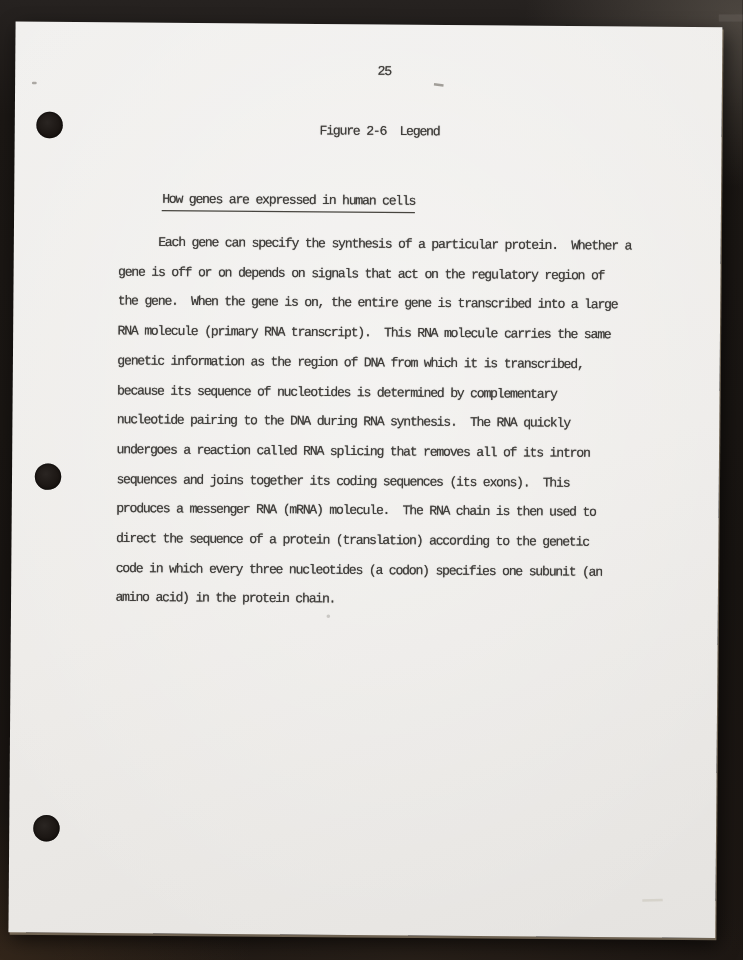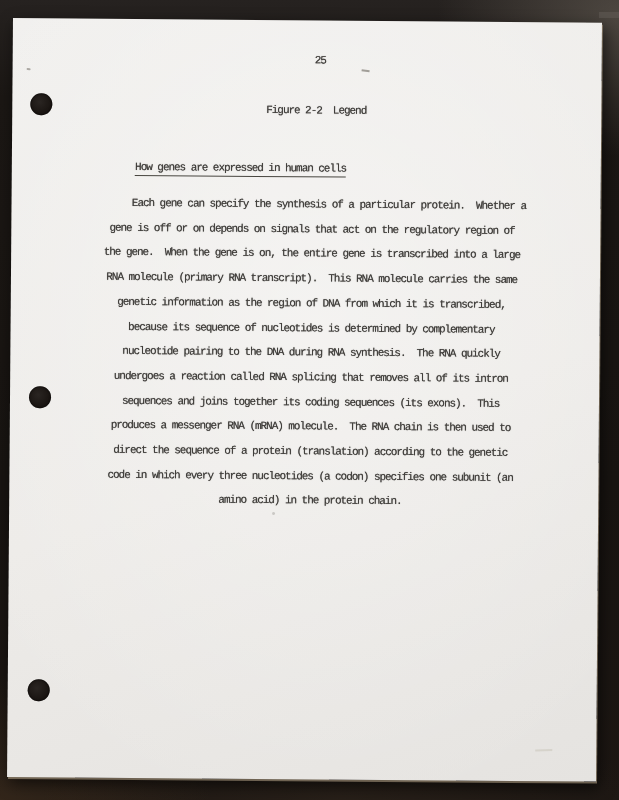--- a/index.html
+++ b/index.html
@@ -11,21 +11,20 @@
     position: relative;
     width: 619px;
     height: 800px;
     overflow: hidden;
     background-color: #1b1714;
     background-image:
       radial-gradient(ellipse 260px 200px at 100% 2%, rgba(110,102,92,0.55), rgba(110,102,92,0) 70%),
       radial-gradient(ellipse 300px 180px at 0% 100%, rgba(92,66,40,0.35), rgba(92,66,40,0) 70%),
       radial-gradient(ellipse 400px 120px at 55% 100%, rgba(70,55,40,0.25), rgba(70,55,40,0) 75%),
       linear-gradient(180deg, #262220 0%, #1b1714 12%, #181411 60%, #1d1713 100%);
-    text-align: center;
   }
   .mat-edge {
     position: absolute;
     left: 599px;
     top: 12px;
     width: 20px;
     height: 6px;
     background: #5c5650;
     opacity: 0.75;
   }
@@ -111,21 +110,21 @@
 
     <div class="hole hole-1"></div>
     <div class="hole hole-2"></div>
     <div class="hole hole-3"></div>
 
     <div class="type page-number">25</div>
 
     <div class="artifact dash-artifact"></div>
     <div class="artifact speck-left"></div>
 
-    <div class="type figure-caption">Figure 2-2  Legend</div>
+    <div class="type figure-caption">Figure 2-6  Legend</div>
 
     <div class="type heading">
       <span class="underlined">How genes are expressed in human cells</span>
     </div>
 
     <div class="type body-text">      Each gene can specify the synthesis of a particular protein.  Whether a
 gene is off or on depends on signals that act on the regulatory region of
 the gene.  When the gene is on, the entire gene is transcribed into a large
 RNA molecule (primary RNA transcript).  This RNA molecule carries the same
 genetic information as the region of DNA from which it is transcribed,

